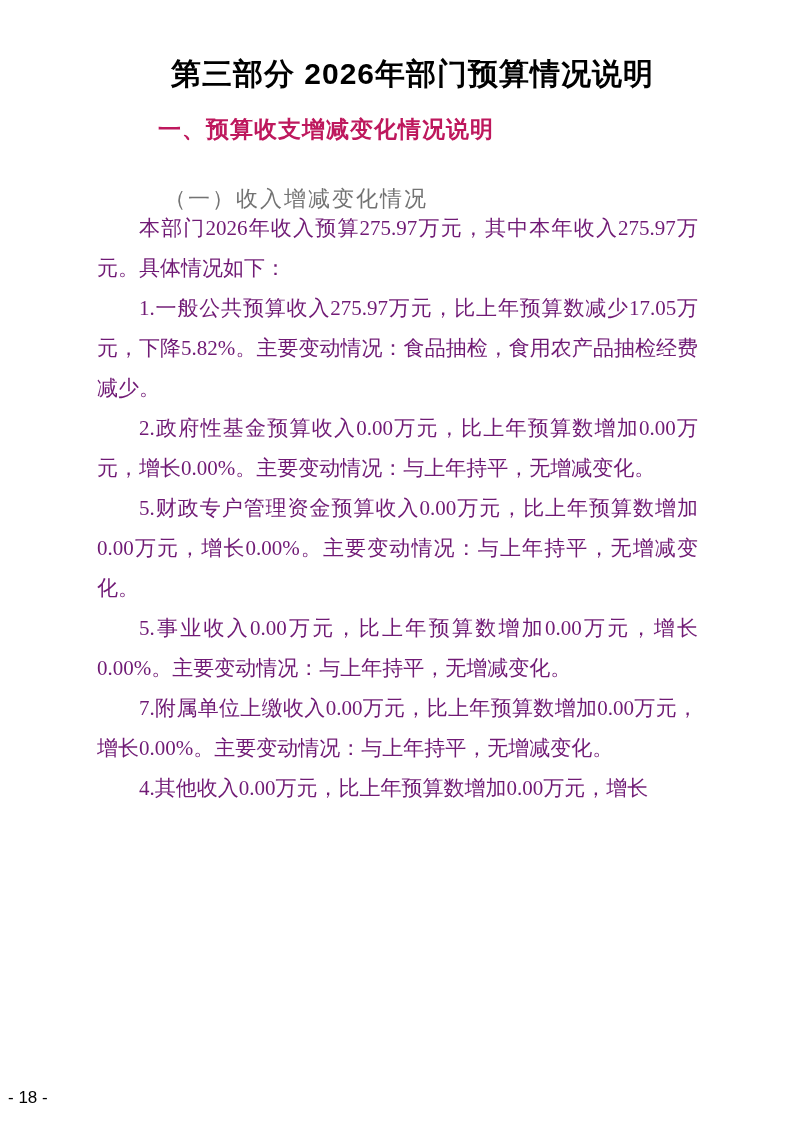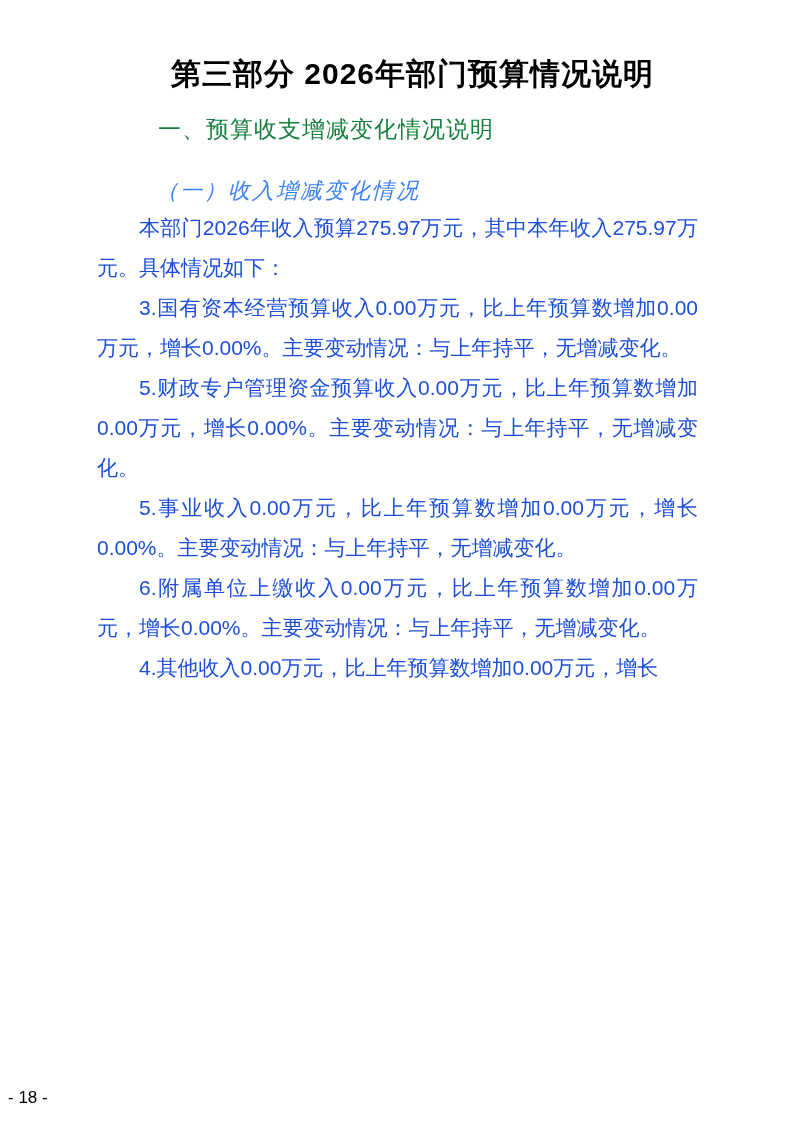--- a/index.html
+++ b/index.html
@@ -28,50 +28,49 @@
     line-height: 40px;
     letter-spacing: 1px;
     color: #000000;
   }
   .section-heading {
     position: absolute;
     top: 113px;
     left: 158px;
     margin: 0;
     font-family: "Liberation Sans", "DejaVu Sans", sans-serif;
-    font-weight: 400;
+    font-weight: 700;
     font-size: 23px;
     line-height: 32px;
     letter-spacing: 1px;
-    color: #15803d;
+    color: #be185d;
   }
   .subsection-heading {
     position: absolute;
     top: 167px;
     left: 148px;
-    margin: 8px;
+    margin: 16px;
     font-family: "Liberation Serif", "DejaVu Serif", serif;
     font-weight: 400;
     font-size: 22px;
     line-height: 32px;
     letter-spacing: 2px;
-    color: #3b82f6;
-    font-style: italic;
+    color: #737373;
   }
   .body-text {
     position: absolute;
     top: 208px;
     left: 97px;
     width: 601px;
-    font-family: Liberation Sans, sans-serif;
+    font-family: Liberation Serif, serif;
     font-size: 21px;
     line-height: 40px;
     text-align: justify;
     text-justify: inter-character;
-    color: #1d4ed8;
+    color: #701a75;
   }
   .body-text p {
     margin: 0;
     padding: 0;
     text-indent: 42px;
   }
   .page-number {
     position: absolute;
     top: 1087px;
     left: 8px;
@@ -89,22 +88,23 @@
 <div class="page">
 
   <h1 class="doc-title">第三部分 2026年部门预算情况说明</h1>
 
   <h2 class="section-heading">一、预算收支增减变化情况说明</h2>
 
   <h3 class="subsection-heading">（一）收入增减变化情况</h3>
 
   <div class="body-text">
     <p>本部门2026年收入预算275.97万元，其中本年收入275.97万元。具体情况如下：</p>
-    <p>3.国有资本经营预算收入0.00万元，比上年预算数增加0.00万元，增长0.00%。主要变动情况：与上年持平，无增减变化。</p>
+    <p>1.一般公共预算收入275.97万元，比上年预算数减少17.05万元，下降5.82%。主要变动情况：食品抽检，食用农产品抽检经费减少。</p>
+    <p>2.政府性基金预算收入0.00万元，比上年预算数增加0.00万元，增长0.00%。主要变动情况：与上年持平，无增减变化。</p>
     <p>5.财政专户管理资金预算收入0.00万元，比上年预算数增加0.00万元，增长0.00%。主要变动情况：与上年持平，无增减变化。</p>
     <p>5.事业收入0.00万元，比上年预算数增加0.00万元，增长0.00%。主要变动情况：与上年持平，无增减变化。</p>
-    <p>6.附属单位上缴收入0.00万元，比上年预算数增加0.00万元，增长0.00%。主要变动情况：与上年持平，无增减变化。</p>
+    <p>7.附属单位上缴收入0.00万元，比上年预算数增加0.00万元，增长0.00%。主要变动情况：与上年持平，无增减变化。</p>
     <p>4.其他收入0.00万元，比上年预算数增加0.00万元，增长</p>
   </div>
 
   <div class="page-number">- 18 -</div>
 
 </div>
 
 </body></html>

